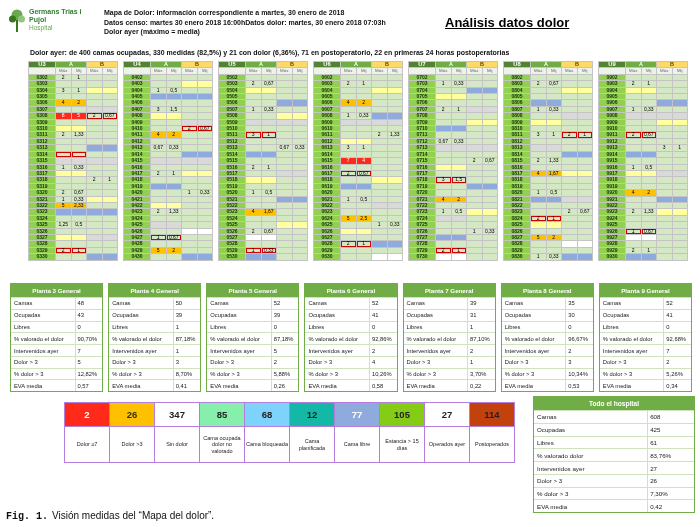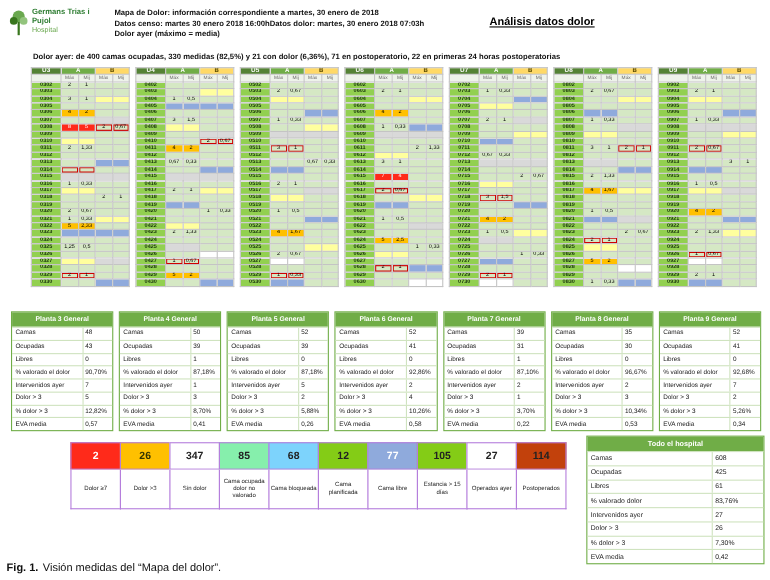--- a/index.html
+++ b/index.html
@@ -7,21 +7,21 @@
   .page{position:absolute;inset:0;}
 
   
   .hdr{position:absolute;top:6px;left:8px;right:8px;height:52px;}
   .logo{position:absolute;left:0;top:2px;width:88px;display:flex;gap:3px;}
   .logo-txt{line-height:1.15;}
   .logo-name{font-size:7px;font-weight:bold;color:#2e7d32;width:60px;}
   .logo-sub{font-size:6.5px;color:#6aa84f;}
   .titles{position:absolute;left:96px;top:3px;width:345px;}
   .titles div{font-size:7px;font-weight:bold;color:#111;margin-bottom:2.5px;}
-  .analysis{position:absolute;left:437px;top:9px;font-size:10px;font-weight:bold;text-decoration:underline;color:#000;cursor:pointer;}
+  .analysis{position:absolute;left:437px;top:9px;font-size:13px;font-weight:bold;text-decoration:underline;color:#000;cursor:pointer;}
   .summary{position:absolute;top:49px;left:30px;font-size:7px;font-weight:bold;color:#111;white-space:nowrap;}
 
   
   .units-grid{position:absolute;top:61px;left:28px;display:flex;gap:5px;}
   table.unit{border-collapse:collapse;table-layout:fixed;width:90px;}
   .unit td,.unit th{border:1px solid #c4c4c4;padding:0;height:5.4px;font-size:5px;line-height:5.4px;text-align:center;overflow:hidden;white-space:nowrap;font-weight:normal;}
   .uname{background:#548235;color:#fff;font-weight:bold !important;font-size:5.8px !important;}
   .hA{background:#70ad47;color:#fff;font-weight:bold !important;font-size:5.5px !important;}
   .hB{background:#ffd966;color:#5a4a00;font-weight:bold !important;font-size:5.5px !important;}
   .sub{background:#eef3ea;color:#666;font-size:4.4px !important;}
@@ -51,21 +51,21 @@
   .llabel{height:33px;font-size:5.5px;text-align:center;border:1px solid #b57edc;border-top:none;display:flex;align-items:center;justify-content:center;padding:1px;background:#fff;color:#222;line-height:1.15;}
 
   
   .hospital{position:absolute;top:396px;left:533px;width:160px;border:1px solid #70ad47;background:#fff;}
   .hospital .phead{font-size:6.6px;}
   .hospital .pl{font-size:6.2px;}
   .hospital .pv{font-size:6.2px;}
 
   
   .caption{position:absolute;left:6px;bottom:5px;font-size:10px;color:#111;}
-  .caption b{margin-right:4px;}
+  .caption b{margin-right:4px;font-family:Liberation Mono, monospace;}
 </style>
 </head>
 <body>
 
 <div class="page">
 
   <div class="hdr">
     <div class="logo">
       <svg width="18" height="26" viewBox="0 0 18 26">
         <circle cx="9" cy="7" r="5.5" fill="#6aa84f"></circle>
@@ -1887,21 +1887,21 @@
       </div>
       <div class="legend-item">
         <div class="lcount" style="background:#86efac;color:#222222">85</div>
         <div class="llabel">Cama ocupada dolor no valorado</div>
       </div>
       <div class="legend-item">
         <div class="lcount" style="background:#7dd3fc;color:#222222">68</div>
         <div class="llabel">Cama bloqueada</div>
       </div>
       <div class="legend-item">
-        <div class="lcount" style="background:#84cc16;color:#222222">12</div>
+        <div class="lcount" style="background:#14b8a6;color:#222222">12</div>
         <div class="llabel">Cama planificada</div>
       </div>
       <div class="legend-item">
         <div class="lcount" style="background:#8faadc;color:#ffffff">77</div>
         <div class="llabel">Cama libre</div>
       </div>
       <div class="legend-item">
         <div class="lcount" style="background:#84cc16;color:#222222">105</div>
         <div class="llabel">Estancia &gt; 15 días</div>
       </div>

